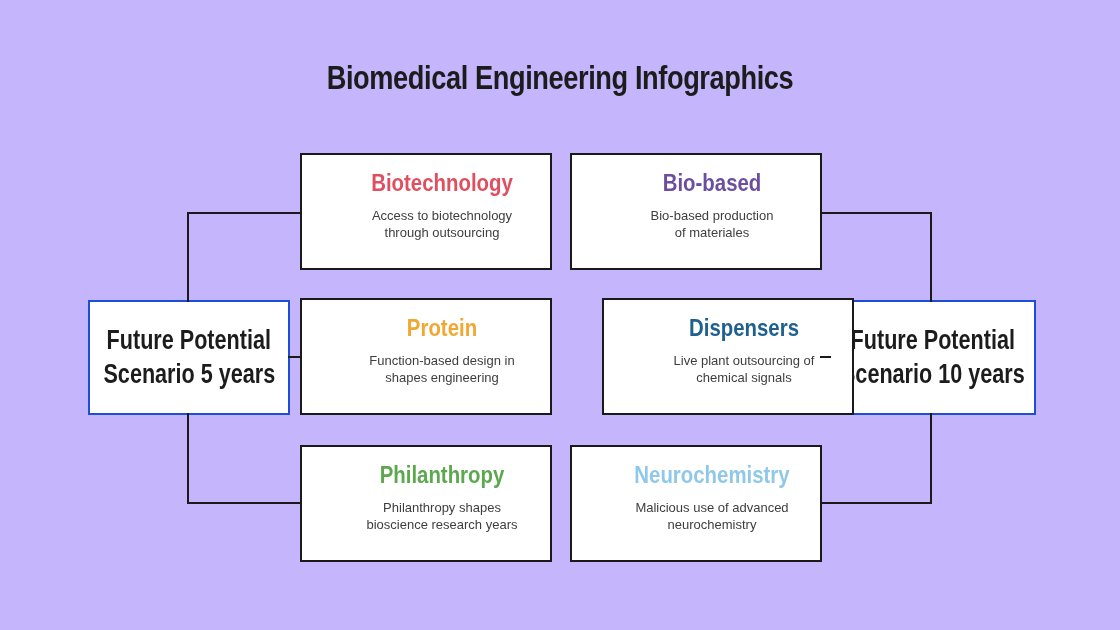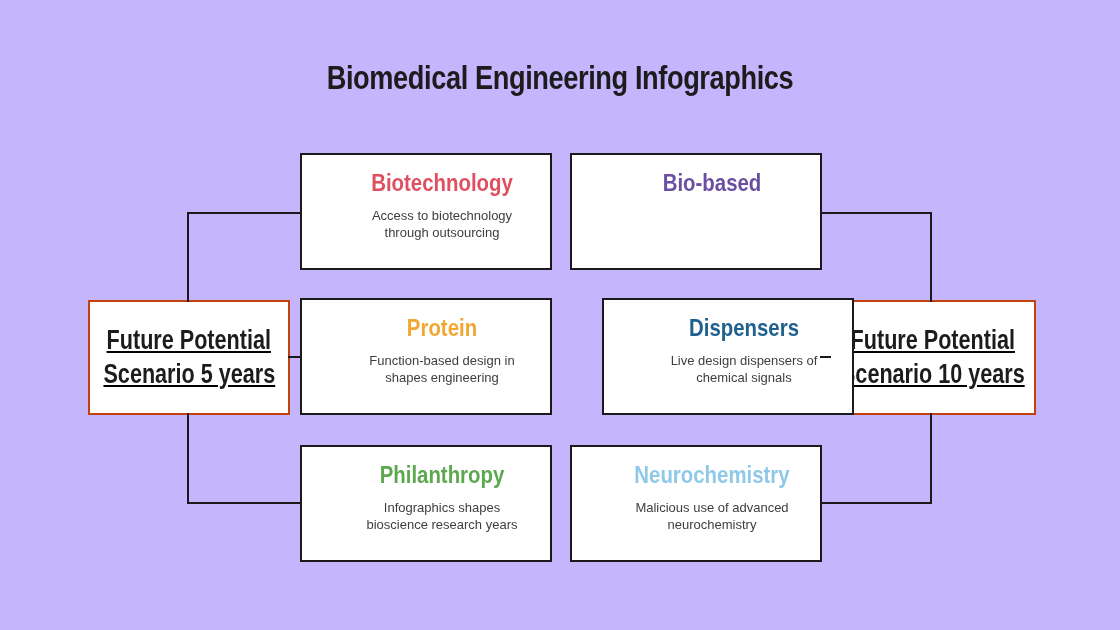--- a/index.html
+++ b/index.html
@@ -58,28 +58,27 @@
   .card-body {
     margin-top: 9px;
     font-size: 13px;
     line-height: 1.32;
     color: #3e3e3e;
   }
   .card-body .bl { display: block; }
   .side-node {
     position: absolute;
     background: #ffffff;
-    border: 2px solid #c2410c;
+    border: 2px solid #1d4ed8;
     box-sizing: border-box;
     display: flex;
     flex-direction: column;
     align-items: center;
     justify-content: center;
     text-align: center;
-    text-decoration: underline;
   }
   .side-node.left  { left: 88px;  top: 300px; width: 202px; height: 115px; }
   .side-node.right { left: 829px; top: 300px; width: 207px; height: 115px; }
   .side-node .nl {
     display: block;
     font-size: 27px;
     font-weight: bold;
     line-height: 1.25;
     color: #1c1c1c;
     transform: scaleX(0.8);
@@ -123,42 +122,46 @@
   <div class="card pos-tl">
     <div class="card-title" style="color: rgb(224, 79, 96);">Biotechnology</div>
     <div class="card-body">
       <span class="bl">Access to biotechnology</span>
       <span class="bl">through outsourcing</span>
     </div>
   </div>
 
   <div class="card pos-tr">
     <div class="card-title" style="color: rgb(107, 78, 160);">Bio-based</div>
+    <div class="card-body">
+      <span class="bl">Bio-based production</span>
+      <span class="bl">of materiales</span>
+    </div>
   </div>
 
   <div class="card pos-ml">
     <div class="card-title" style="color: rgb(240, 168, 50);">Protein</div>
     <div class="card-body">
       <span class="bl">Function-based design in</span>
       <span class="bl">shapes engineering</span>
     </div>
   </div>
 
   <div class="card pos-mr">
     <div class="card-title" style="color: rgb(31, 97, 142);">Dispensers</div>
     <div class="card-body">
-      <span class="bl">Live design dispensers of</span>
+      <span class="bl">Live plant outsourcing of</span>
       <span class="bl">chemical signals</span>
     </div>
   </div>
 
   <div class="card pos-bl">
     <div class="card-title" style="color: rgb(92, 168, 78);">Philanthropy</div>
     <div class="card-body">
-      <span class="bl">Infographics shapes</span>
+      <span class="bl">Philanthropy shapes</span>
       <span class="bl">bioscience research years</span>
     </div>
   </div>
 
   <div class="card pos-br">
     <div class="card-title" style="color: rgb(143, 200, 232);">Neurochemistry</div>
     <div class="card-body">
       <span class="bl">Malicious use of advanced</span>
       <span class="bl">neurochemistry</span>
     </div>

